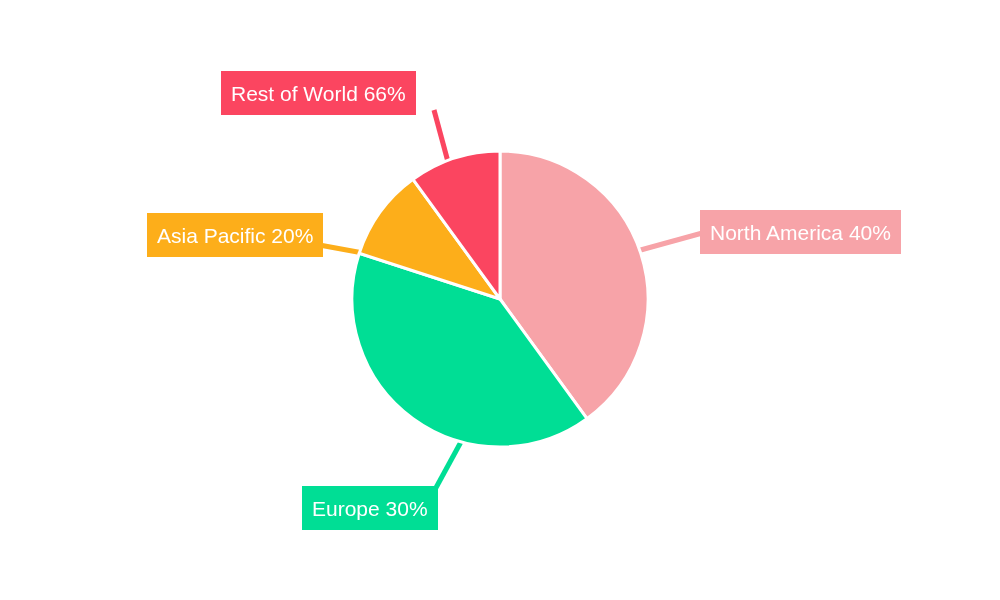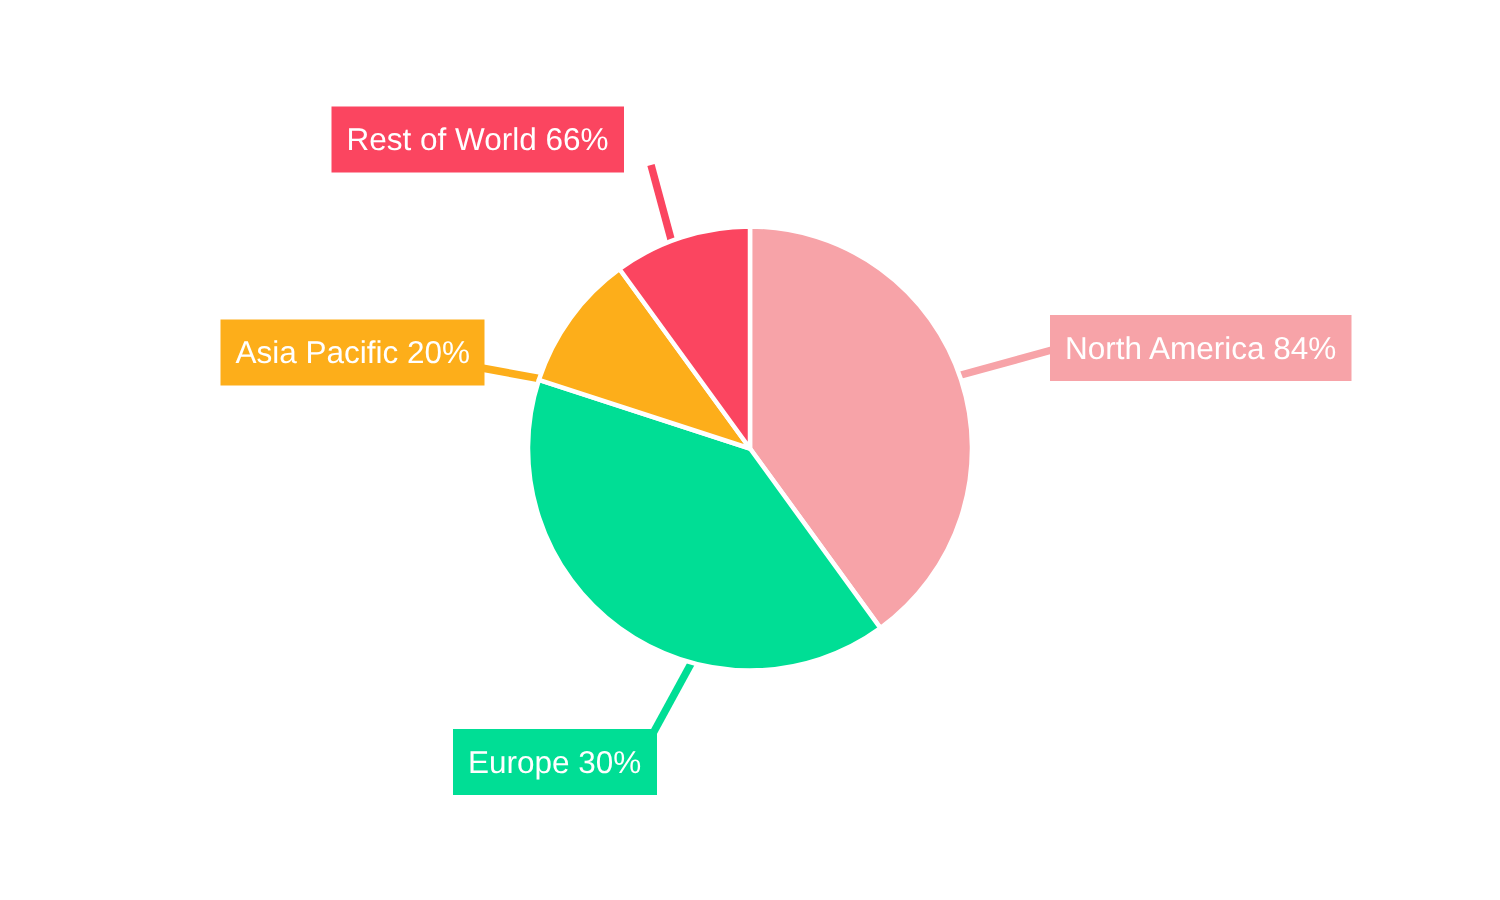--- a/index.html
+++ b/index.html
@@ -69,21 +69,21 @@
 
       <path fill="#00de95" d="M 500 299 L 586.98 418.74 A 148 148 0 0 1 359.24 253.27 Z"></path>
 
       <path fill="#fdae1a" d="M 500 299 L 359.24 253.27 A 148 148 0 0 1 412.99 179.31 Z"></path>
 
       <path fill="#fb4560" d="M 500 299 L 412.99 179.31 A 148 148 0 0 1 500 151 Z"></path>
     </g>
   </svg>
 
   <div class="slice-label" id="label-north-america" style="background:#f7a3a8;">
-    <span>North America 84%</span>
+    <span>North America 40%</span>
   </div>
 
   <div class="slice-label" id="label-europe" style="background:#00de95;">
     <span>Europe 30%</span>
   </div>
 
   <div class="slice-label" id="label-asia-pacific" style="background:#fdae1a;">
     <span>Asia Pacific 20%</span>
   </div>
 

